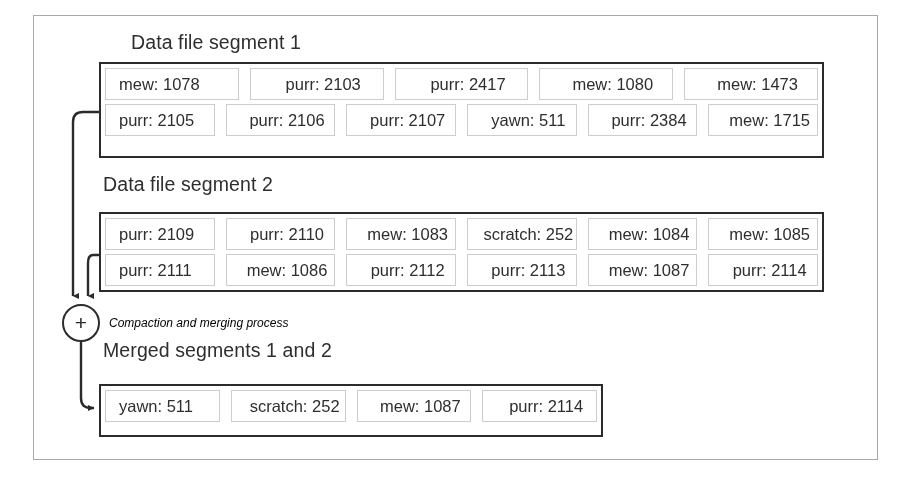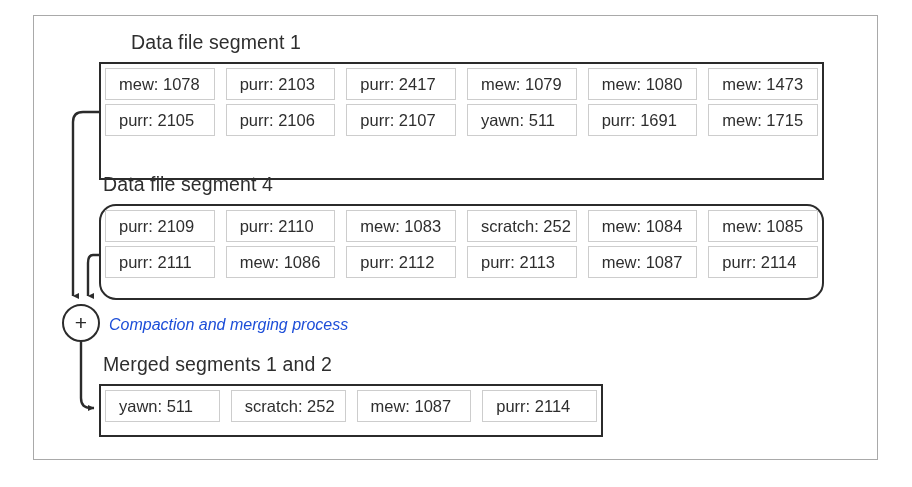--- a/index.html
+++ b/index.html
@@ -68,28 +68,29 @@
     height: 32px;
     line-height: 30px;
     font-size: 16.5px;
     color: #2e2e2e;
     padding-left: 13px;
     white-space: nowrap;
     overflow: hidden;
   }
   .cell + .cell {
     margin-left: 11px;
+    text-align: center;
   }
 
   
   .process-caption {
     position: absolute;
     font-style: italic;
-    font-size: 16px;
-    color: #1d4ed8;
+    font-size: 12px;
+    color: #000000;
     white-space: nowrap;
     line-height: 1;
   }
 
   
   .merge-node {
     position: absolute;
     width: 38px;
     height: 38px;
     border: 2.2px solid #2b2b2b;
@@ -117,42 +118,41 @@
 </style>
 </head>
 <body>
 
 <div id="figure-root">
 
   <div class="outer-frame"></div>
 
   <div class="section-heading" style="left:103px; top:33px;margin-left:28px;">Data file segment 1</div>
 
-  <div class="segment-box" id="segment-1-box" style="left:99px; top:62px; width:725px; height:118px;">
+  <div class="segment-box" id="segment-1-box" style="left:99px; top:62px; width:725px; height:96px;">
     <div class="row">
       <div class="cell" style="flex:1">mew: 1078</div>
       <div class="cell" style="flex:1">purr: 2103</div>
       <div class="cell" style="flex:1">purr: 2417</div>
-      <div class="cell" style="flex:1">mew: 1079</div>
       <div class="cell" style="flex:1">mew: 1080</div>
       <div class="cell" style="flex:1">mew: 1473</div>
     </div>
     <div class="row">
       <div class="cell" style="flex:1">purr: 2105</div>
       <div class="cell" style="flex:1">purr: 2106</div>
       <div class="cell" style="flex:1">purr: 2107</div>
       <div class="cell" style="flex:1">yawn: 511</div>
-      <div class="cell" style="flex:1">purr: 1691</div>
+      <div class="cell" style="flex:1">purr: 2384</div>
       <div class="cell" style="flex:1">mew: 1715</div>
     </div>
   </div>
 
-  <div class="section-heading" style="left:103px; top:175px;">Data file segment 4</div>
-
-  <div class="segment-box" id="segment-2-box" style="left:99px; top:204px; width:725px; height:96px;border-radius:17px;">
+  <div class="section-heading" style="left:103px; top:175px;">Data file segment 2</div>
+
+  <div class="segment-box" id="segment-2-box" style="left:99px; top:212px; width:725px; height:80px;">
     <div class="row">
       <div class="cell" style="flex:1">purr: 2109</div>
       <div class="cell" style="flex:1">purr: 2110</div>
       <div class="cell" style="flex:1">mew: 1083</div>
       <div class="cell" style="flex:1">scratch: 252</div>
       <div class="cell" style="flex:1">mew: 1084</div>
       <div class="cell" style="flex:1">mew: 1085</div>
     </div>
     <div class="row">
       <div class="cell" style="flex:1">purr: 2111</div>
@@ -163,21 +163,21 @@
       <div class="cell" style="flex:1">purr: 2114</div>
     </div>
   </div>
 
   <div class="merge-node" style="left:62px; top:304px;">
     <span class="plus-glyph">+</span>
   </div>
 
   <div class="process-caption" style="left:109px; top:317px;">Compaction and merging process</div>
 
-  <div class="section-heading" style="left:103px; top:355px;">Merged segments 1 and 2</div>
+  <div class="section-heading" style="left:103px; top:341px;">Merged segments 1 and 2</div>
 
   <div class="segment-box" id="merged-box" style="left:99px; top:384px; width:504px; height:53px;">
     <div class="row">
       <div class="cell" style="flex:1">yawn: 511</div>
       <div class="cell" style="flex:1">scratch: 252</div>
       <div class="cell" style="flex:1">mew: 1087</div>
       <div class="cell" style="flex:1">purr: 2114</div>
     </div>
   </div>
 

